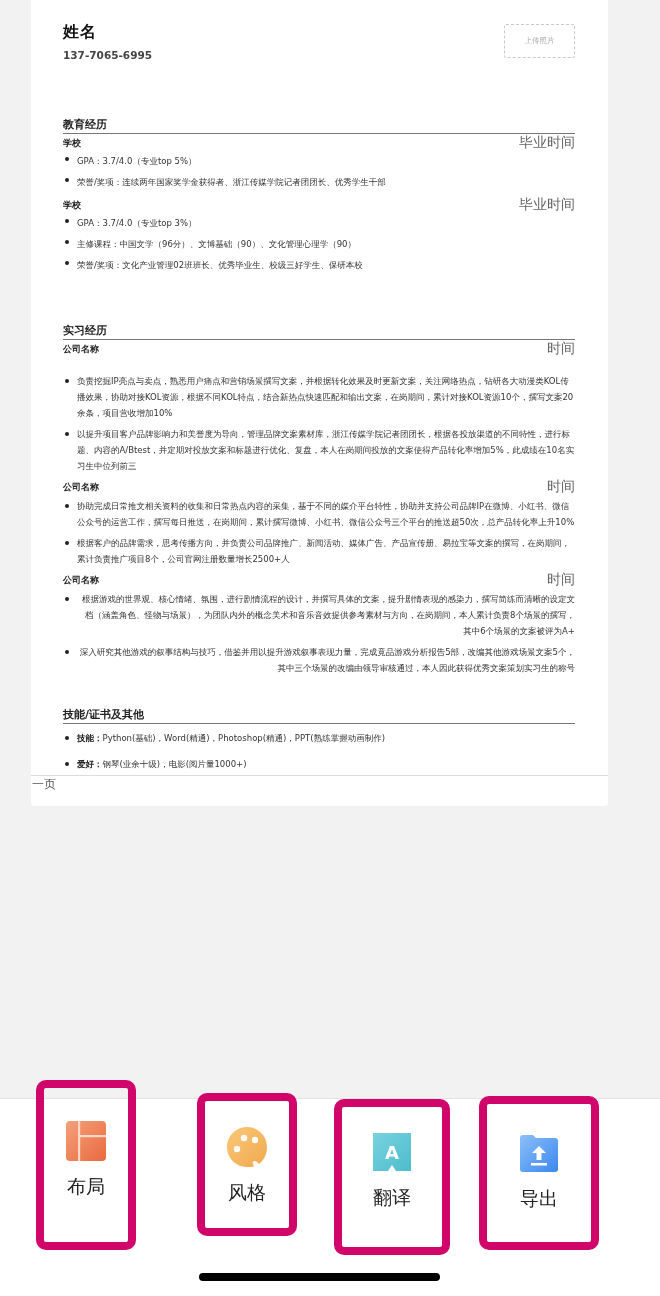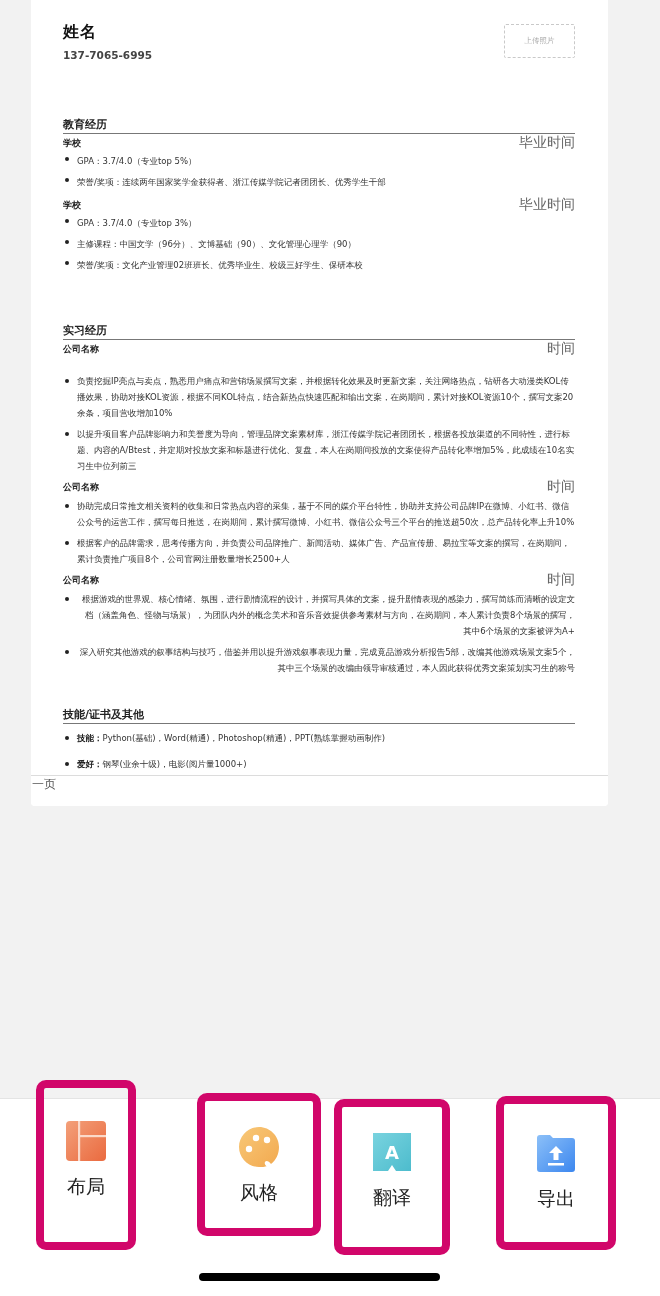--- a/index.html
+++ b/index.html
@@ -70,23 +70,23 @@
       background: #ffffff;
       border-top: 1px solid #e4e4e4;
     }
     .tool {
       position: absolute; display: flex; flex-direction: column; align-items: center;
       border: 8px solid #d1066a; border-radius: 10px; background: transparent;
     }
     .tool-icon { width: 42px; height: 42px; margin-top: 22px; }
     .tool-label { margin-top: 12px; font-size: 19px; color: #222; }
     .tool-layout { left: 36px; top: -19px; width: 100px; height: 170px; }
-    .tool-style  { left: 197px; top: -6px;  width: 124px; height: 143px; }
+    .tool-style  { left: 197px; top: -6px;  width: 100px; height: 143px; }
     .tool-translate { left: 334px; top: 0px; width: 116px; height: 156px; }
-    .tool-export { left: 496px; top: -3px; width: 120px; height: 154px; }
+    .tool-export { left: 479px; top: -3px; width: 120px; height: 154px; }
     .tool-layout .tool-icon { margin-top: 32px; }
     .tool-style .tool-icon { margin-top: 25px; }
     .tool-translate .tool-icon { margin-top: 24px; }
     .tool-export .tool-icon { margin-top: 28px; }
 
     .home-indicator {
       position: absolute; left: 199px; top: 1273px; width: 241px; height: 8px;
       border-radius: 4px; background: #000;
     }
   </style>

